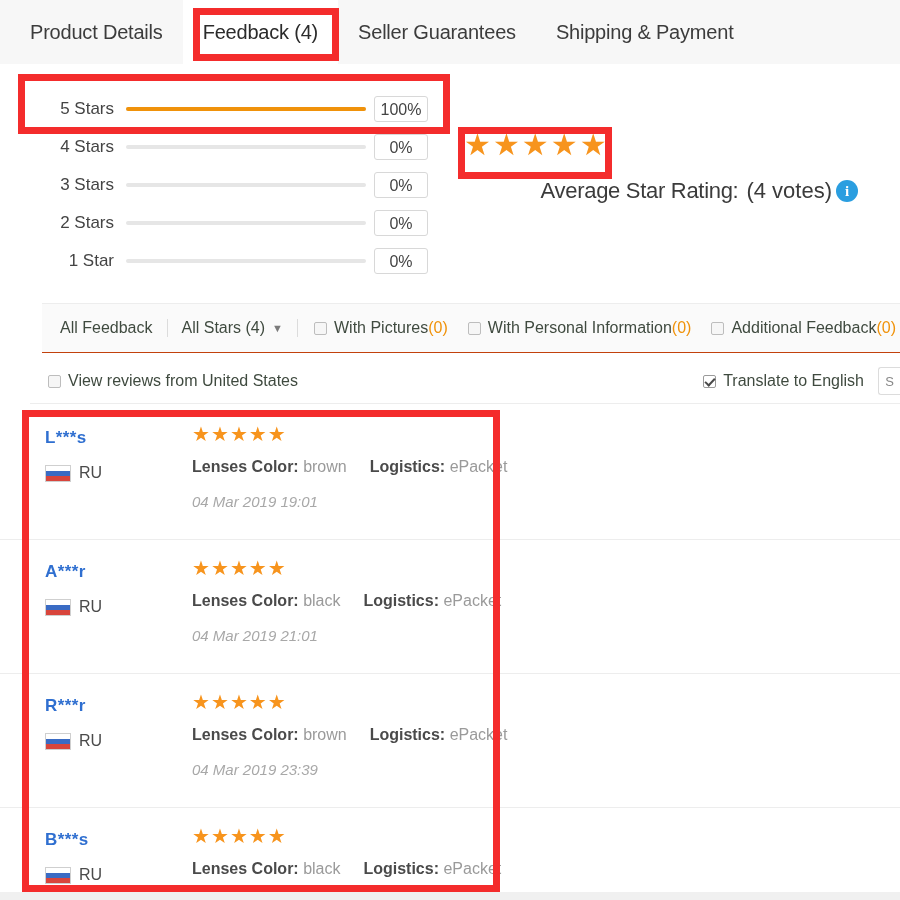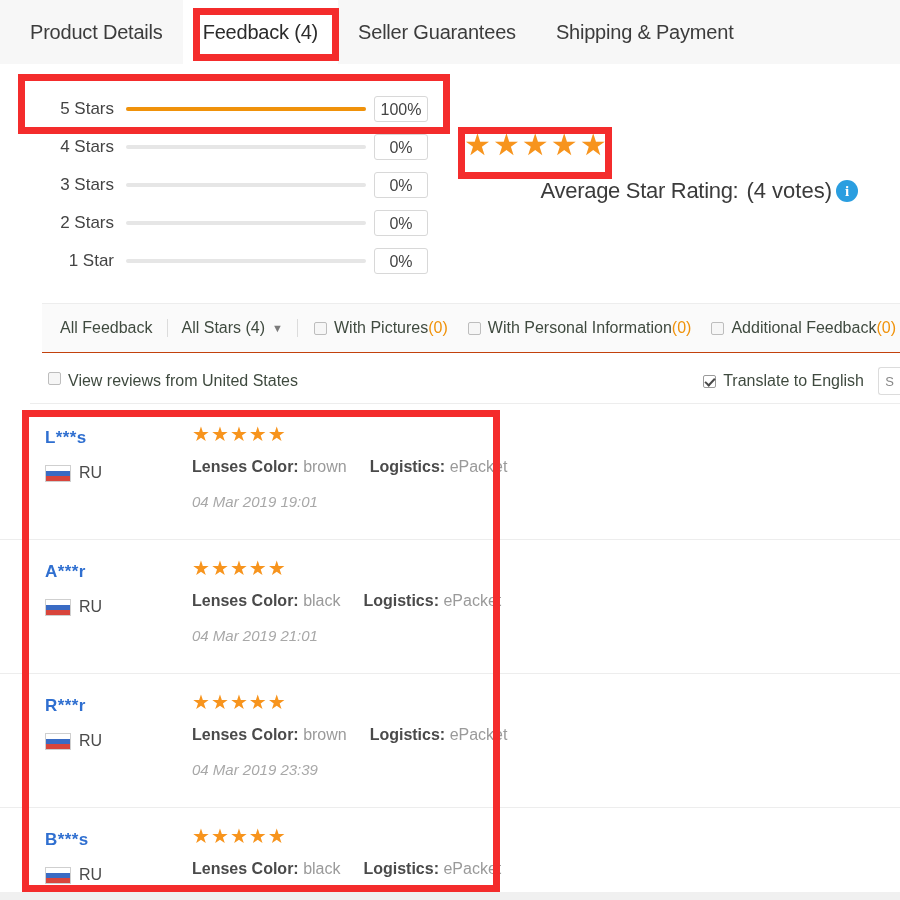--- a/index.html
+++ b/index.html
@@ -211,20 +211,21 @@
     left: 30px; top: 359px;
     width: 870px; height: 44px;
     display: flex;
     align-items: center;
     border-bottom: 1px solid #ededed;
   }
   .trade-left {
     font-size: 16px;
     color: #3f4a3f;
     display: flex;
+    align-items: center;
     margin-left: 18px;
   }
   .trade-right {
     position: absolute;
     right: 0px; top: 8px;
     display: flex;
     align-items: center;
   }
   .translate-label {
     font-size: 16px;

